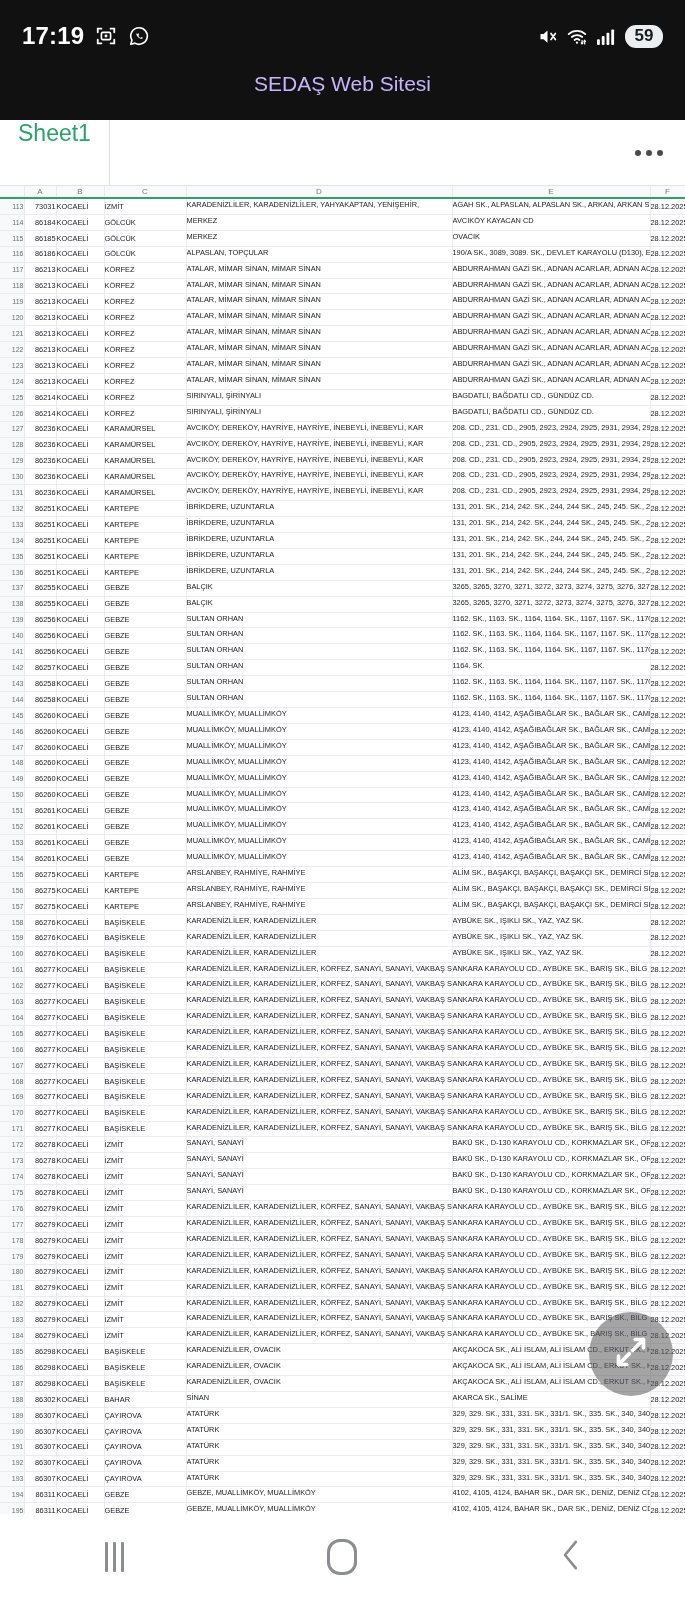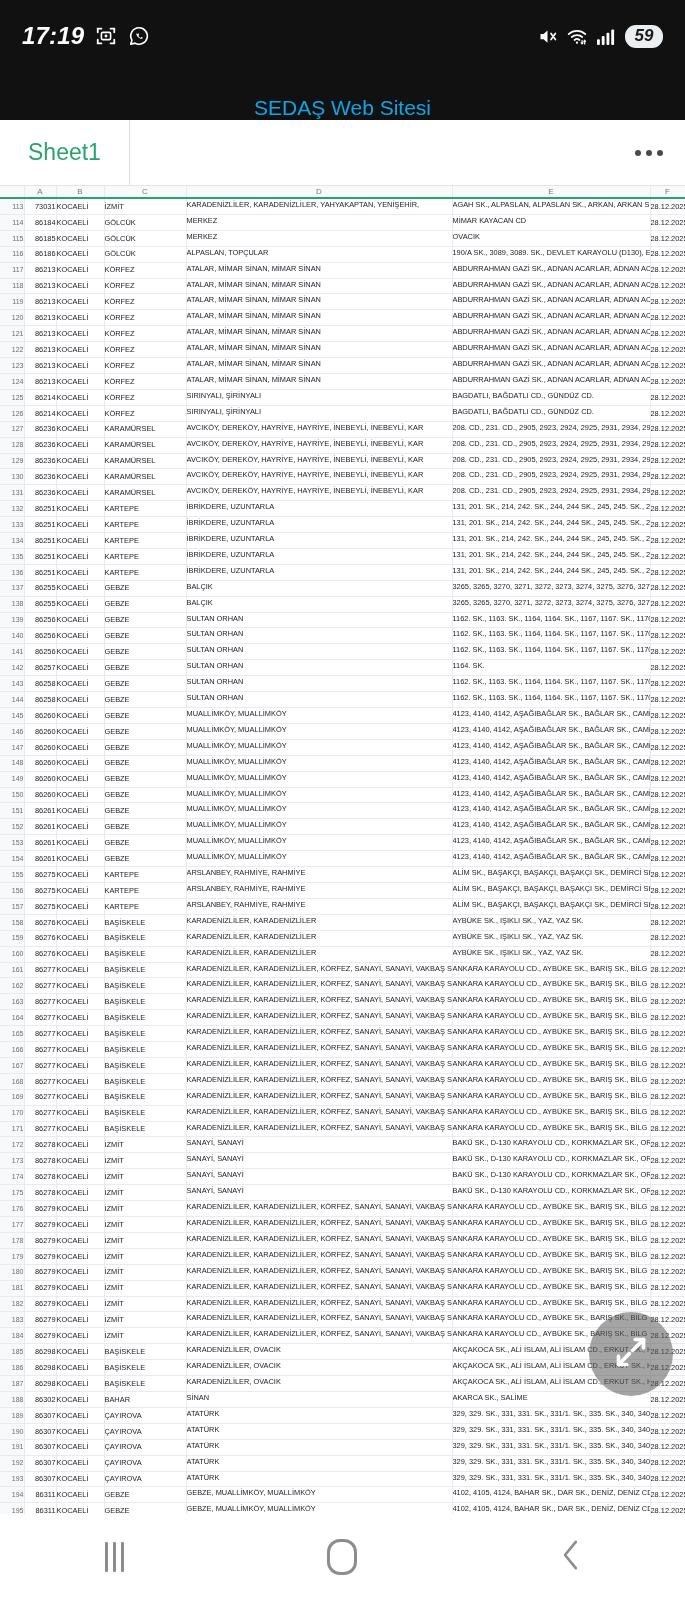--- a/index.html
+++ b/index.html
@@ -8,46 +8,46 @@
     background:#ffffff;
     font-family:"Liberation Sans", sans-serif;
     overflow:hidden;
   }
   #root { width:685px; height:1600px; position:relative; display:flex; flex-direction:column; }
 
   
   .statusbar {
     height:72px; background:#111111; color:#ffffff;
     display:flex; align-items:center; justify-content:space-between;
-    padding:0 22px; flex:0 0 auto;font-style:italic;
+    padding:0 22px; flex:0 0 auto;
   }
   .sb-left { display:flex; align-items:center; gap:11px; }
   .sb-clock { font-size:24px; font-weight:700; letter-spacing:.2px; }
   .sb-right { display:flex; align-items:center; gap:8px; }
   .ico { display:inline-flex; align-items:center; justify-content:center; }
   .batt {
     background:#eceff1; color:#1b1b1b; font-size:17px; font-weight:700;
     border-radius:11px; padding:1px 8px 2px; line-height:20px; min-width:38px;
     text-align:center;
   }
 
   
   .appbar {
-    height:48px; background:#111111; color:#0ea5e9;
-    display:flex; align-items:flex-end; justify-content:center; flex:0 0 auto;
+    height:48px; background:#111111; color:#c4b5fd;
+    display:flex; align-items:flex-start; justify-content:center; flex:0 0 auto;
   }
   .appbar-title { font-size:21px; font-weight:400; }
 
   
   .tabbar {
     height:65px; background:#ffffff; display:flex; align-items:stretch;
     flex:0 0 auto; position:relative;
   }
   .tab {
-    display:flex; align-items:center; padding:0 28px;
+    display:flex; padding:0 18px;
     color:#2aa36b; font-size:23px; border-right:1px solid #dddddd;
   }
   .tabbar-spacer { flex:1; }
   .kebab {
     display:flex; align-items:center; gap:5px; padding:0 22px;
   }
   .kebab i { width:6px; height:6px; border-radius:50%; background:#4a4a4a; display:block; }
 
   
   .sheet {
@@ -211,21 +211,21 @@
             <td class="cell-d"><span class="ov">KARADENİZLİLER, KARADENİZLİLER, YAHYAKAPTAN, YENİŞEHİR,</span></td>
             <td class="cell-e"><span class="ov">AGAH SK., ALPASLAN, ALPASLAN SK., ARKAN, ARKAN SK., ATAKA</span></td>
             <td class="cell-f">28.12.2025</td>
           </tr>
           <tr>
             <td class="rowhdr">114</td>
             <td class="cell-a">86184</td>
             <td class="cell-b">KOCAELİ</td>
             <td class="cell-c">GÖLCÜK</td>
             <td class="cell-d"><span class="ov">MERKEZ</span></td>
-            <td class="cell-e"><span class="ov">MİMAR KAYACAN CD</span></td>
+            <td class="cell-e"><span class="ov">AVCIKÖY KAYACAN CD</span></td>
             <td class="cell-f">28.12.2025</td>
           </tr>
           <tr>
             <td class="rowhdr">115</td>
             <td class="cell-a">86185</td>
             <td class="cell-b">KOCAELİ</td>
             <td class="cell-c">GÖLCÜK</td>
             <td class="cell-d"><span class="ov">MERKEZ</span></td>
             <td class="cell-e"><span class="ov">OVACIK</span></td>
             <td class="cell-f">28.12.2025</td>

